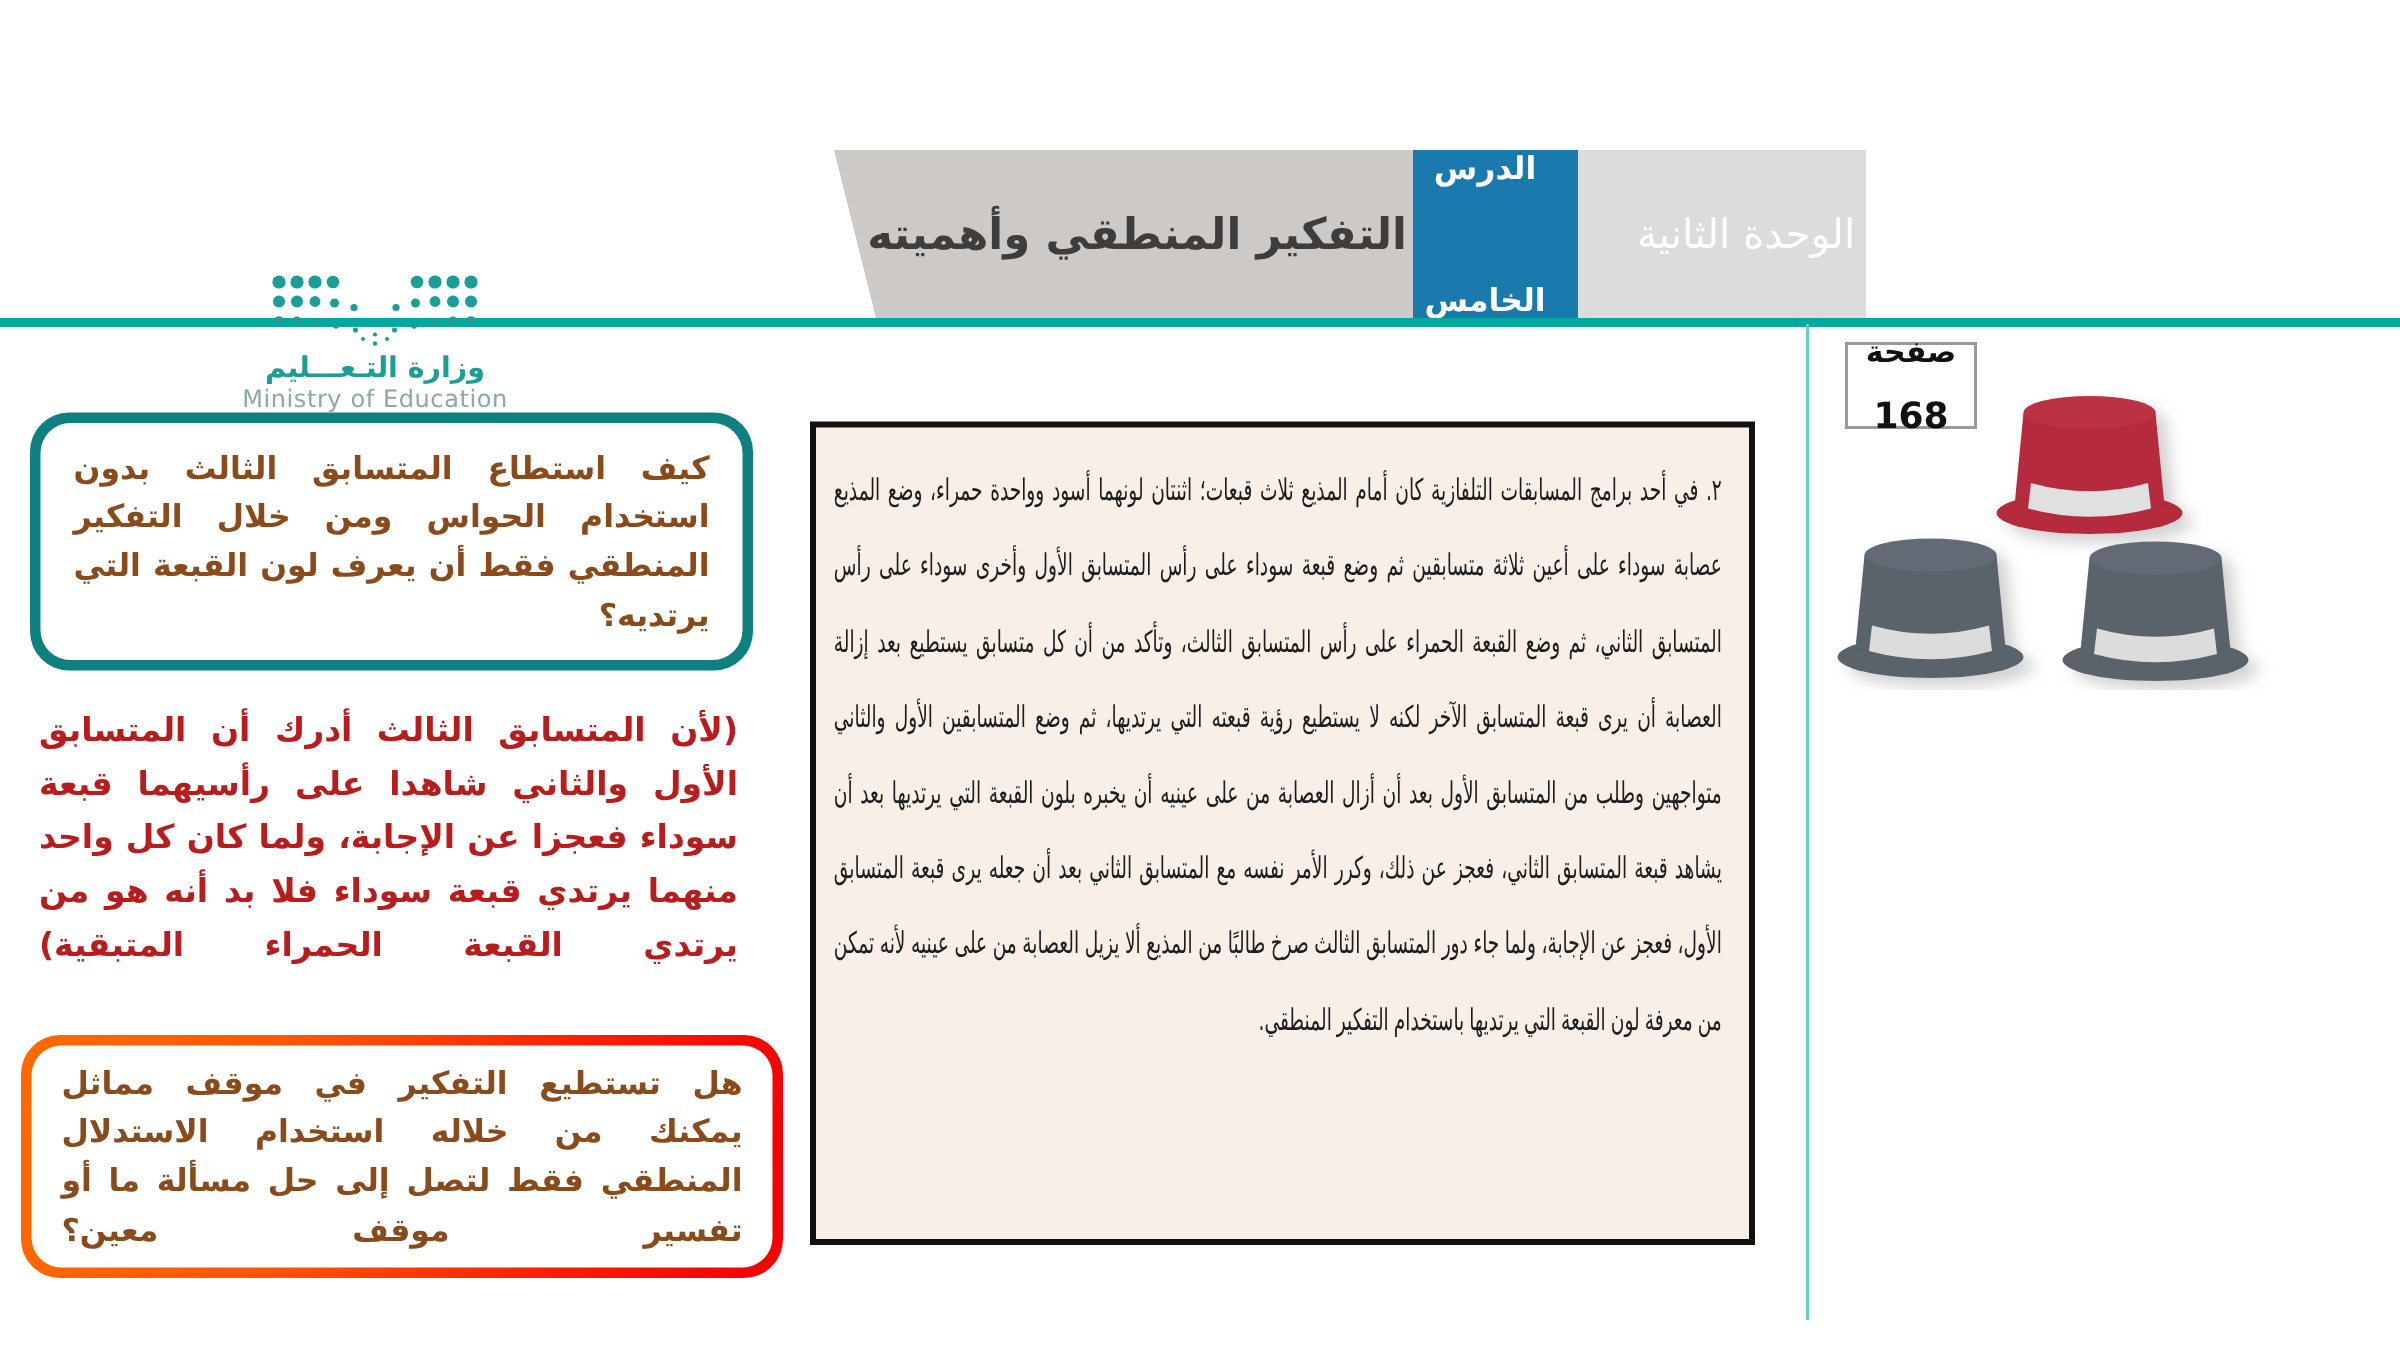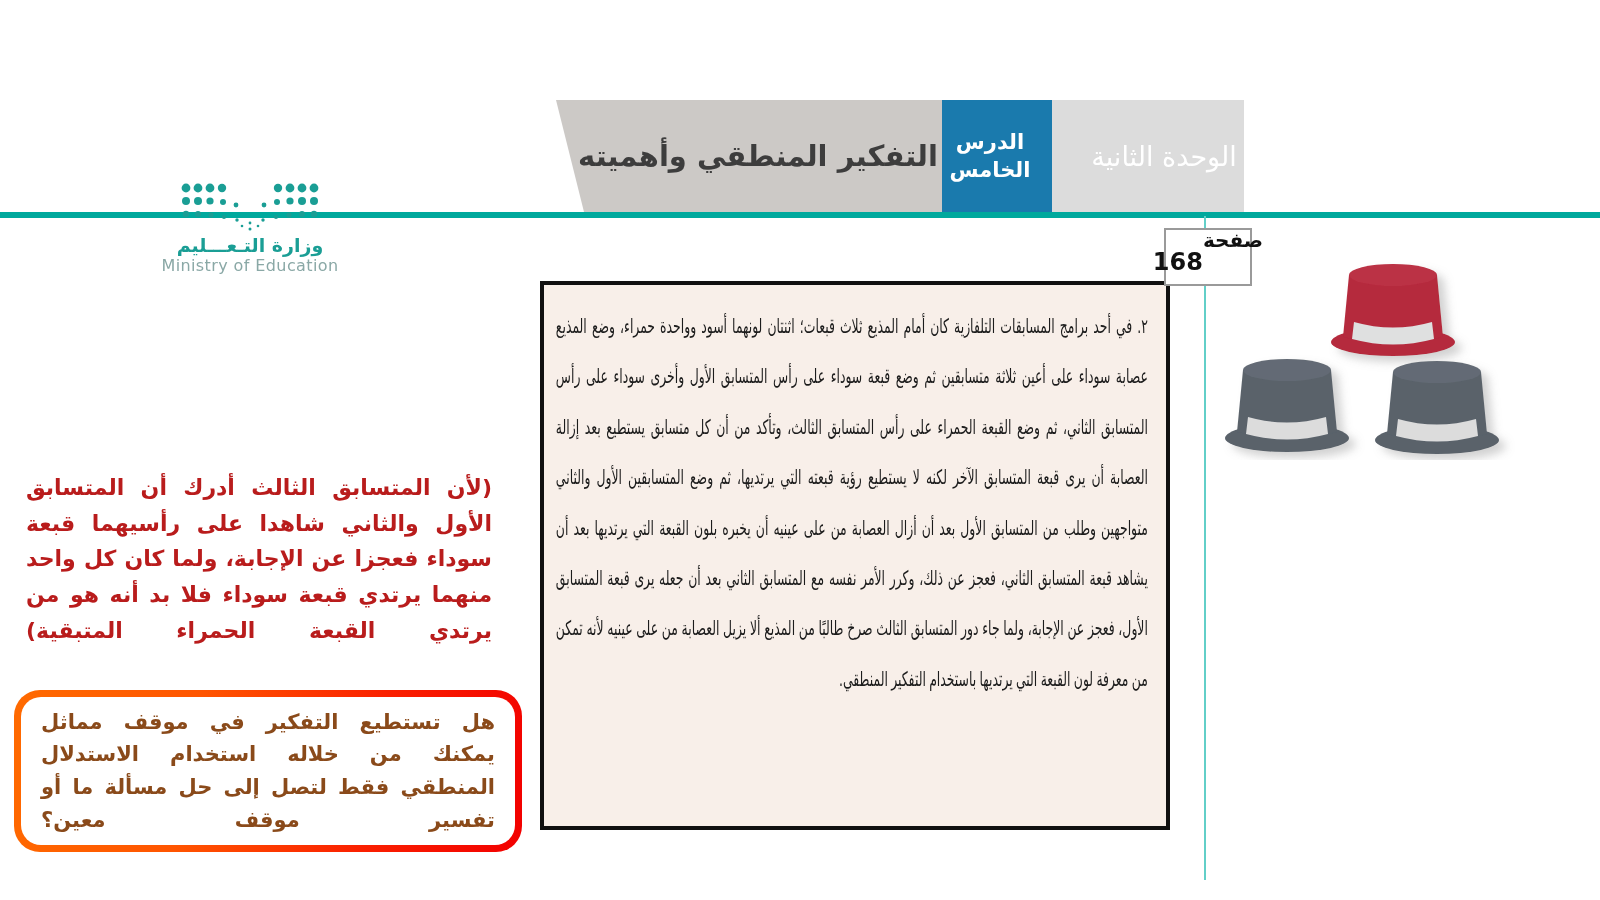--- a/index.html
+++ b/index.html
@@ -22,21 +22,21 @@
     position: absolute; inset: 0;
     display: flex; align-items: center; justify-content: center;
     color: #ffffff; font-size: 27px; font-weight: 400;
     letter-spacing: .5px; white-space: nowrap; padding-left: 32px;
   }
   .hdr-lesson {
     position: absolute; left: 928px; top: 100px;
     width: 124px; height: 112px;
     background: #1a7aad;
     display: flex; flex-direction: column;
-    align-items: center; justify-content: center; gap: 4px;
+    align-items: center; justify-content: space-between; gap: 4px;
   }
   .hdr-lesson span {
     color: #ffffff; font-size: 21px; font-weight: bold; line-height: 1.15;
   }
   .hdr-title-wrap {
     position: absolute; left: 556px; top: 100px;
     width: 386px; height: 112px;
     background: #ccc9c6;
     clip-path: polygon(0 0, 100% 0, 100% 100%, 28px 100%);
   }
@@ -125,25 +125,25 @@
     text-align: justify;
     text-align-last: right;
     transform: scaleX(0.62);
     transform-origin: right top;
     width: 161.3%;
     word-spacing: -1px;
   }
 
   
   .page-badge {
-    position: absolute; left: 1164px; top: 228px;
+    position: absolute; left: 1230px; top: 228px;
     width: 88px; height: 58px;
     background: #ffffff; border: 2px solid #9a9a9a;
-    display: flex; flex-direction: row;
-    justify-content: center;
+    display: flex; flex-direction: column;
+    align-items: center; justify-content: center;
   }
   .page-badge .lbl { font-size: 20px; font-weight: bold; color: #111; line-height: 1.05; }
   .page-badge .num { font-size: 24px; font-weight: bold; color: #111; line-height: 1.05; margin-top: 20px; }
 
   
   .hats { position: absolute; left: 1215px; top: 250px; width: 310px; height: 210px; }
 </style>
 </head>
 <body>
 
@@ -203,20 +203,25 @@
 
         <circle cx="62" cy="44" r="1.3"></circle>
           <circle cx="70" cy="47" r="1.5"></circle>
         <circle cx="78" cy="44" r="1.3"></circle>
       </g>
     </svg>
     <div class="logo-ar">وزارة التـعـــليم</div>
     <div class="logo-en">Ministry of Education</div>
   </div>
 
+  <div class="callout callout-teal">
+    <div class="callout-inner">
+      <div class="callout-text">كيف استطاع المتسابق الثالث بدون استخدام الحواس ومن خلال التفكير المنطقي فقط أن يعرف لون القبعة التي يرتديه؟</div>
+    </div>
+  </div>
 
   <div class="answer-block">(لأن المتسابق الثالث أدرك أن المتسابق الأول والثاني شاهدا على رأسيهما قبعة سوداء فعجزا عن الإجابة، ولما كان كل واحد منهما يرتدي قبعة سوداء فلا بد أنه هو من يرتدي القبعة الحمراء المتبقية)</div>
 
   <div class="callout callout-orange">
     <div class="callout-inner">
       <div class="callout-text">هل تستطيع التفكير في موقف مماثل يمكنك من خلاله استخدام الاستدلال المنطقي فقط لتصل إلى حل مسألة ما أو تفسير موقف معين؟</div>
     </div>
   </div>
 
   <div class="textbox">

